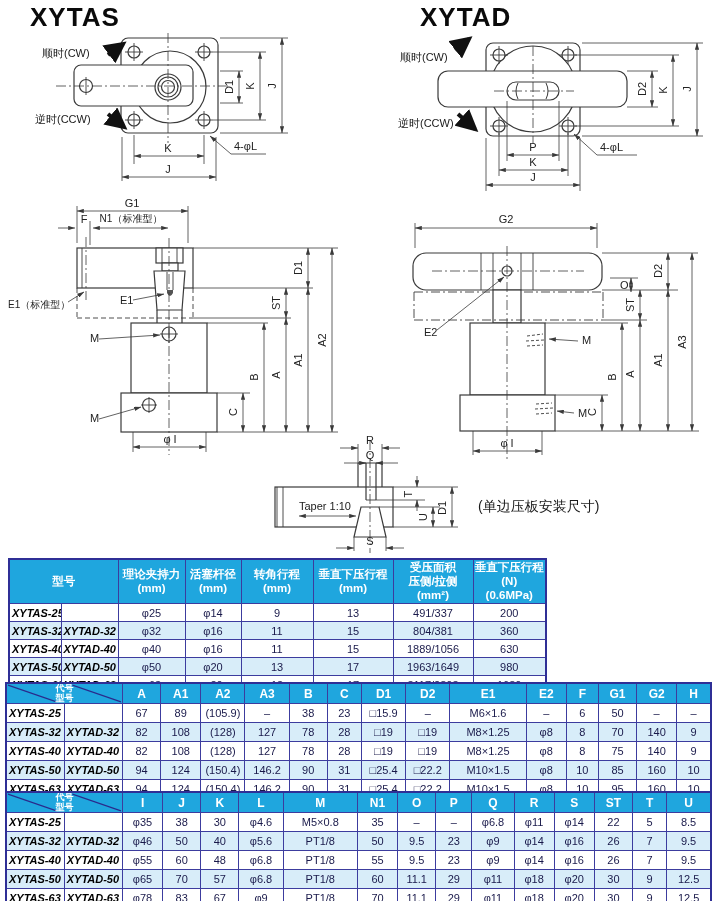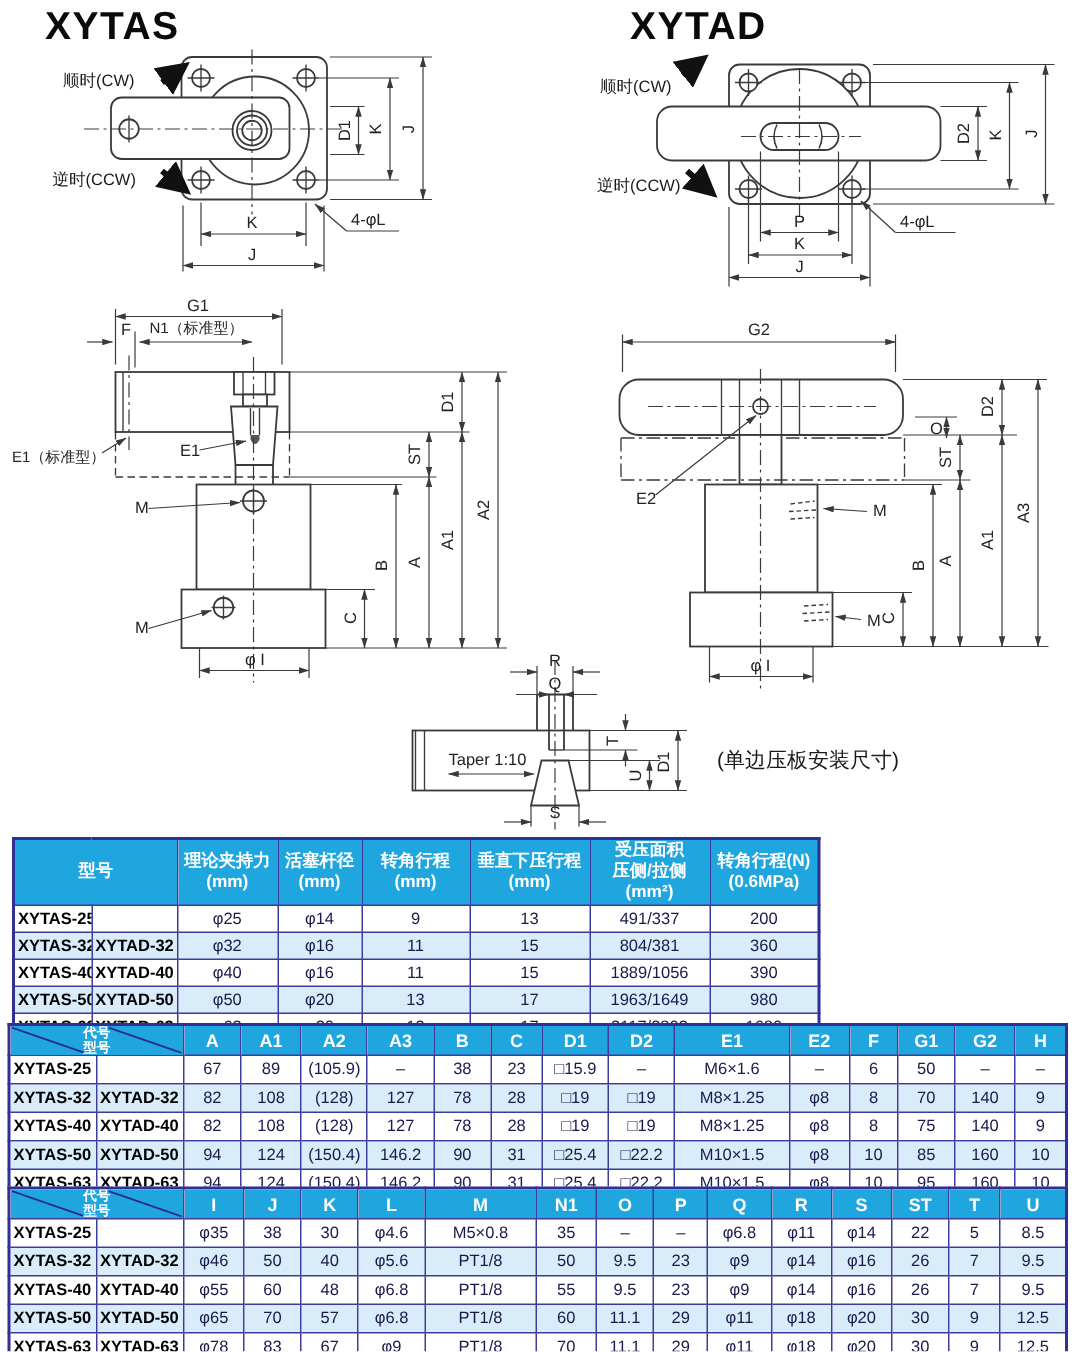--- a/index.html
+++ b/index.html
@@ -8,21 +8,21 @@
   svg text{font-family:"Liberation Sans",sans-serif;fill:#222;font-size:11px;}
   .ttl{font-size:26px;font-weight:bold;fill:#0a0a0a;letter-spacing:1px;}
   .cjk{font-size:11px;fill:#1a1a1a;}
   .dim{font-size:11px;}
   .sm{font-size:10px;}
   .note{font-size:14px;fill:#1a1a1a;}
 
   table{border-collapse:collapse;table-layout:fixed;position:absolute;background:#fff;}
   th,td{border:1px solid #3c3c9e;overflow:hidden;white-space:nowrap;}
   thead th{background:#1fa6de;color:#fff;font-weight:bold;text-align:center;vertical-align:middle;}
-  td.model{font-weight:bold;color:#000;font-size:11px;text-align:left;padding-left:2px;}
+  td.model{font-weight:bold;color:#000;font-size:11px;text-align:left;padding-left:2px;font-style:italic;}
   td.val{color:#19194a;font-size:11px;text-align:center;}
   tr.alt td{background:#d8edf9;}
   #spec{left:8px;top:558px;width:537px;border:2px solid #2f2f96;}
   #spec thead th{height:31px;font-size:11.5px;white-space:pre-line;line-height:1.2;}
   #spec tbody td{height:15px;}
   #dim1{left:5px;top:682px;width:707px;border:2px solid #2f2f96;}
   #dim2{left:5px;top:791px;width:707px;border:2px solid #2f2f96;}
   #dim1 thead th,#dim2 thead th{height:17px;font-size:12px;}
   #dim1 tbody td,#dim2 tbody td{height:16px;}
   th.corner{position:relative;padding:0;margin-left:16px;}
@@ -311,21 +311,21 @@
     <th>理论夹持力
 (mm)</th>
           <th>活塞杆径
 (mm)</th>
           <th>转角行程
 (mm)</th>
           <th>垂直下压行程
 (mm)</th>
           <th>受压面积
 压侧/拉侧(mm²)</th>
-          <th>转角行程(N)
+          <th>垂直下压行程(N)
 (0.6MPa)</th>
         </tr>
   </thead>
   <tbody>
         <tr>
           <td class="model">XYTAS-25</td>
           <td class="model"></td>
           <td class="val">φ25</td>
           <td class="val">φ14</td>
           <td class="val">9</td>
@@ -344,21 +344,21 @@
           <td class="val">360</td>
         </tr>
         <tr>
           <td class="model">XYTAS-40</td>
           <td class="model">XYTAD-40</td>
           <td class="val">φ40</td>
           <td class="val">φ16</td>
           <td class="val">11</td>
           <td class="val">15</td>
           <td class="val">1889/1056</td>
-          <td class="val">390</td>
+          <td class="val">630</td>
         </tr>
         <tr class="alt">
           <td class="model">XYTAS-50</td>
           <td class="model">XYTAD-50</td>
           <td class="val">φ50</td>
           <td class="val">φ20</td>
           <td class="val">13</td>
           <td class="val">17</td>
           <td class="val">1963/1649</td>
           <td class="val">980</td>

